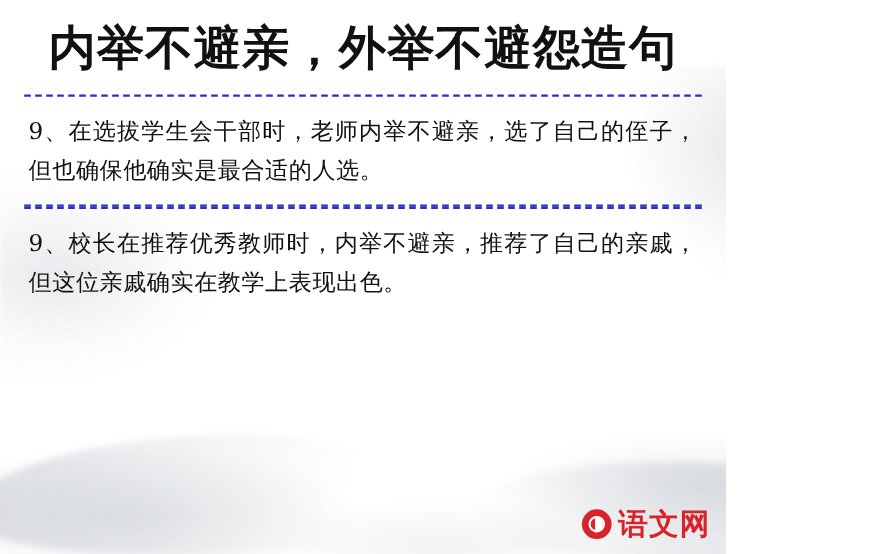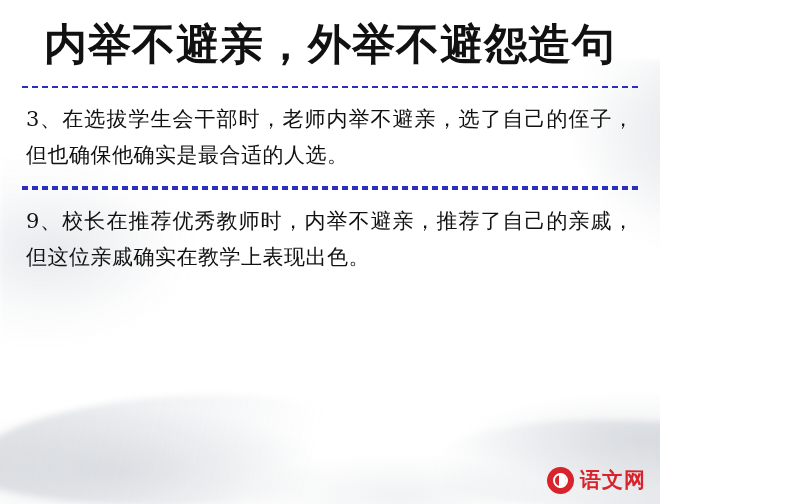--- a/index.html
+++ b/index.html
@@ -117,21 +117,21 @@
   .wm-logo::after {
     content: "";
     position: absolute;
     left: 12px; top: 6px;
     width: 7px; height: 15px;
     background: #ffffff;
     border-radius: 0 8px 8px 0;
   }
   .wm-text {
     font-family: Liberation Sans, sans-serif;
-    font-size: 21px;
+    font-size: 27px;
     font-weight: bold;
     color: #d8232a;
     letter-spacing: 1px;
   }
 </style>
 </head>
 <body>
 
 <div class="page">
 
@@ -139,21 +139,21 @@
   <div class="ink-wash ink2"></div>
   <div class="ink-wash ink3"></div>
   <div class="ink-wash ink4"></div>
 
   <div class="content">
 
     <div class="title">内举不避亲，外举不避怨造句</div>
 
     <div class="divider"></div>
 
-    <div class="para">3、在选拔学生会干部时，老师内举不避亲，选了自己的侄子，但也确保他确实是最合适的人选。</div>
+    <div class="para">9、在选拔学生会干部时，老师内举不避亲，选了自己的侄子，但也确保他确实是最合适的人选。</div>
 
     <div class="divider thin"></div>
 
 
     <div class="divider thin"></div>
 
     <div class="para">9、校长在推荐优秀教师时，内举不避亲，推荐了自己的亲戚，但这位亲戚确实在教学上表现出色。</div>
 
   </div>
 

